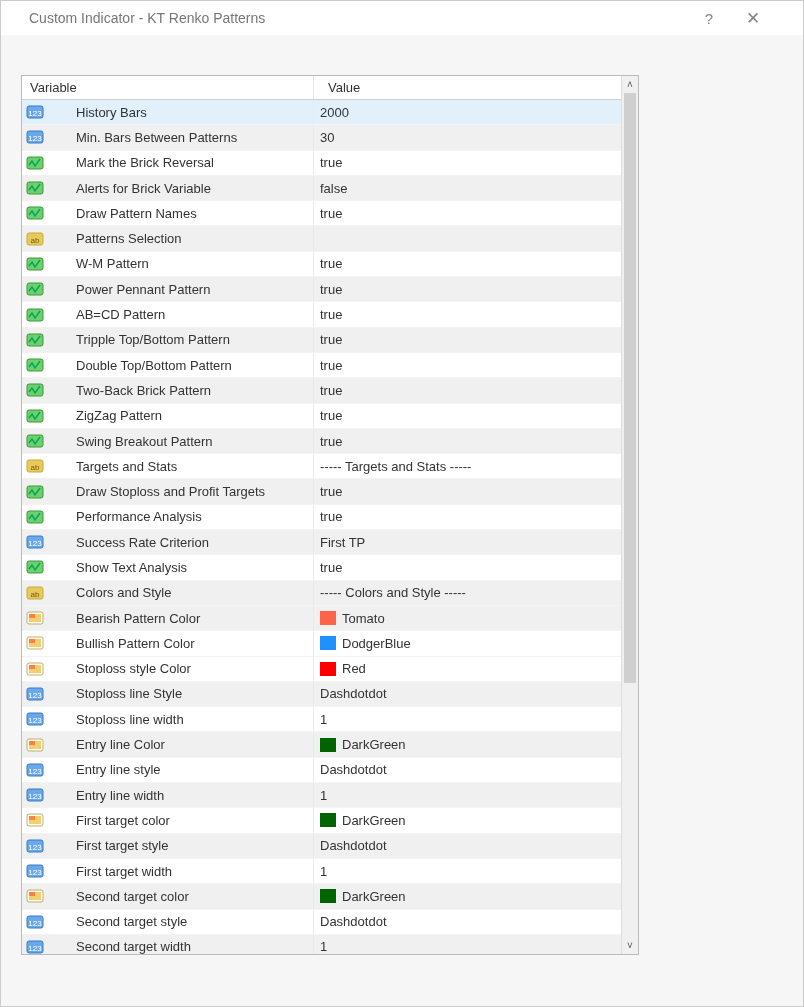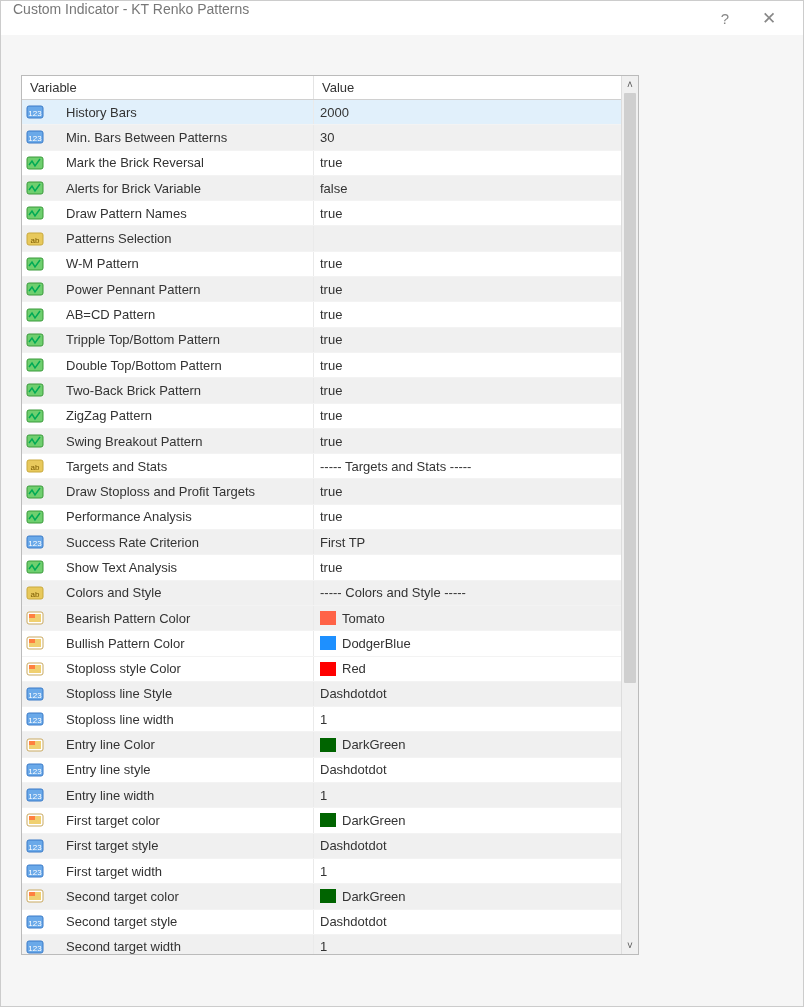--- a/index.html
+++ b/index.html
@@ -1,35 +1,35 @@
 <!DOCTYPE html>
 <html><head>
 <meta charset="utf-8">
 <style>
   * { box-sizing: border-box; }
   html,body { margin:0; padding:0; font-family: "Segoe UI", Tahoma, Arial, sans-serif; font-size:13px; color:#333; background:#fff; }
   .window { width:804px; height:1007px; background:#fff; border:1px solid #ccc; display:flex; flex-direction:column; }
-  .titlebar { height:34px; display:flex; padding:0 12px; color:#777; font-size:14px; }
+  .titlebar { height:34px; display:flex; align-items:center; padding:0 28px; color:#777; font-size:14px; }
   .titlebar .title { flex:1; }
   .title-btn { width:44px; height:34px; display:flex; align-items:center; justify-content:center; color:#888; font-size:15px; cursor:pointer; font-family:Arial,sans-serif; }
   .title-btn.close { font-size:17px; font-weight:300; }
   .client { flex:1; padding:40px 20px 30px 20px; background:#f6f6f6; display:flex; }
   .grid-wrap { background:#fff; border:1px solid #bbb; width:618px; height:880px; position:relative; display:flex; }
   .grid { flex:1; overflow:hidden; }
-  .gridhead { display:flex; height:24px; border-bottom:1px solid #d0d0d0; background:#fff; }
+  .gridhead { display:flex; height:24px; border-bottom:1px solid #d0d0d0; background:#fff;gap:6px; }
   .gridhead .col { padding:4px 8px; font-size:13px; color:#333; }
   .col-var { width:292px; border-right:1px solid #e4e4e4; }
   .col-val { flex:1; }
   .rows { }
   .row { display:flex; height:25.3px; align-items:center; border-bottom:1px solid #f3f3f3; }
   .row.alt { background:#f0f0f0; }
   .row.selected { background:#e1f0fb; }
   .cell-var { width:292px; display:flex; align-items:center; padding-left:4px; border-right:1px solid #eaeaea; height:100%; }
   .cell-val { flex:1; display:flex; align-items:center; padding-left:6px; height:100%; }
-  .icon { width:34px; height:16px; margin-right:6px; flex-shrink:0; }
+  .icon { width:34px; height:16px; margin-right:16px; flex-shrink:0; }
   .swatch { width:16px; height:14px; margin-right:6px; flex-shrink:0; }
   .scrollbar { width:17px; background:#f0f0f0; border-left:1px solid #ddd; display:flex; flex-direction:column; }
   .sb-btn { height:17px; display:flex; align-items:center; justify-content:center; color:#555; font-size:10px; cursor:pointer; }
   .sb-track { flex:1; position:relative; }
   .sb-thumb { position:absolute; left:2px; right:2px; top:0; height:590px; background:#cfcfcf; border-radius:1px; }
 
   
   svg { display:block; }
 </style>
 </head>

